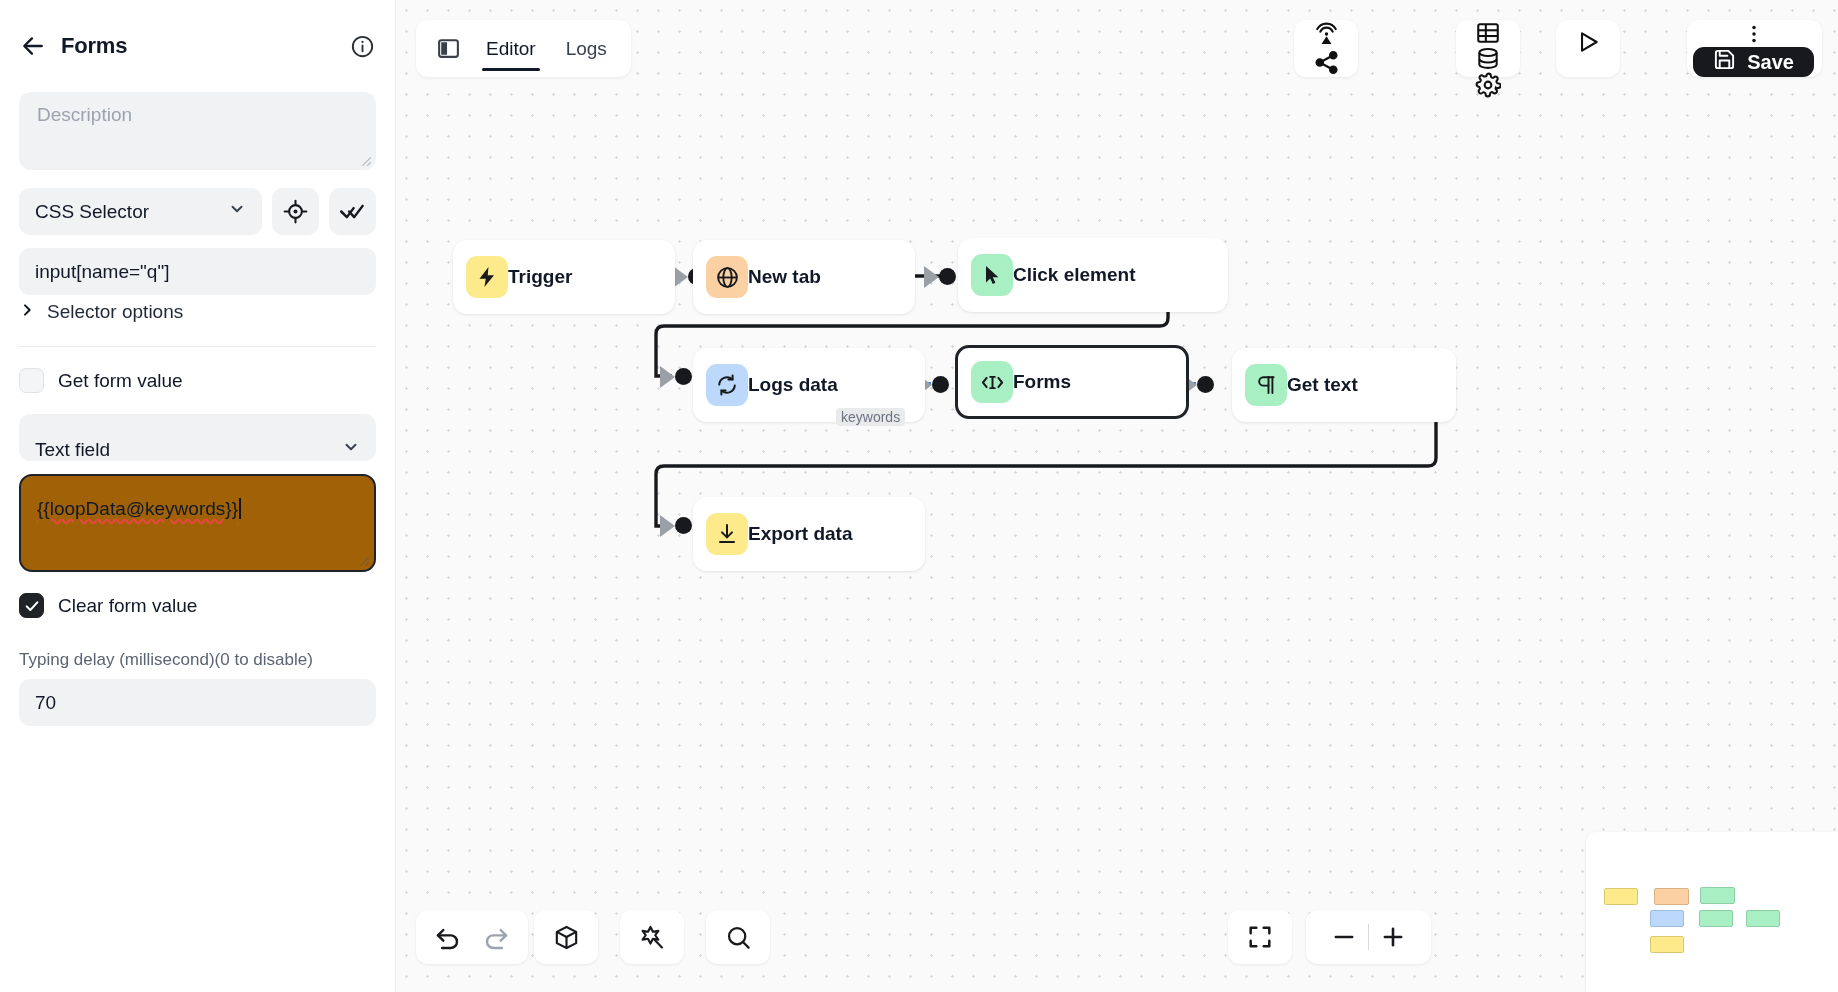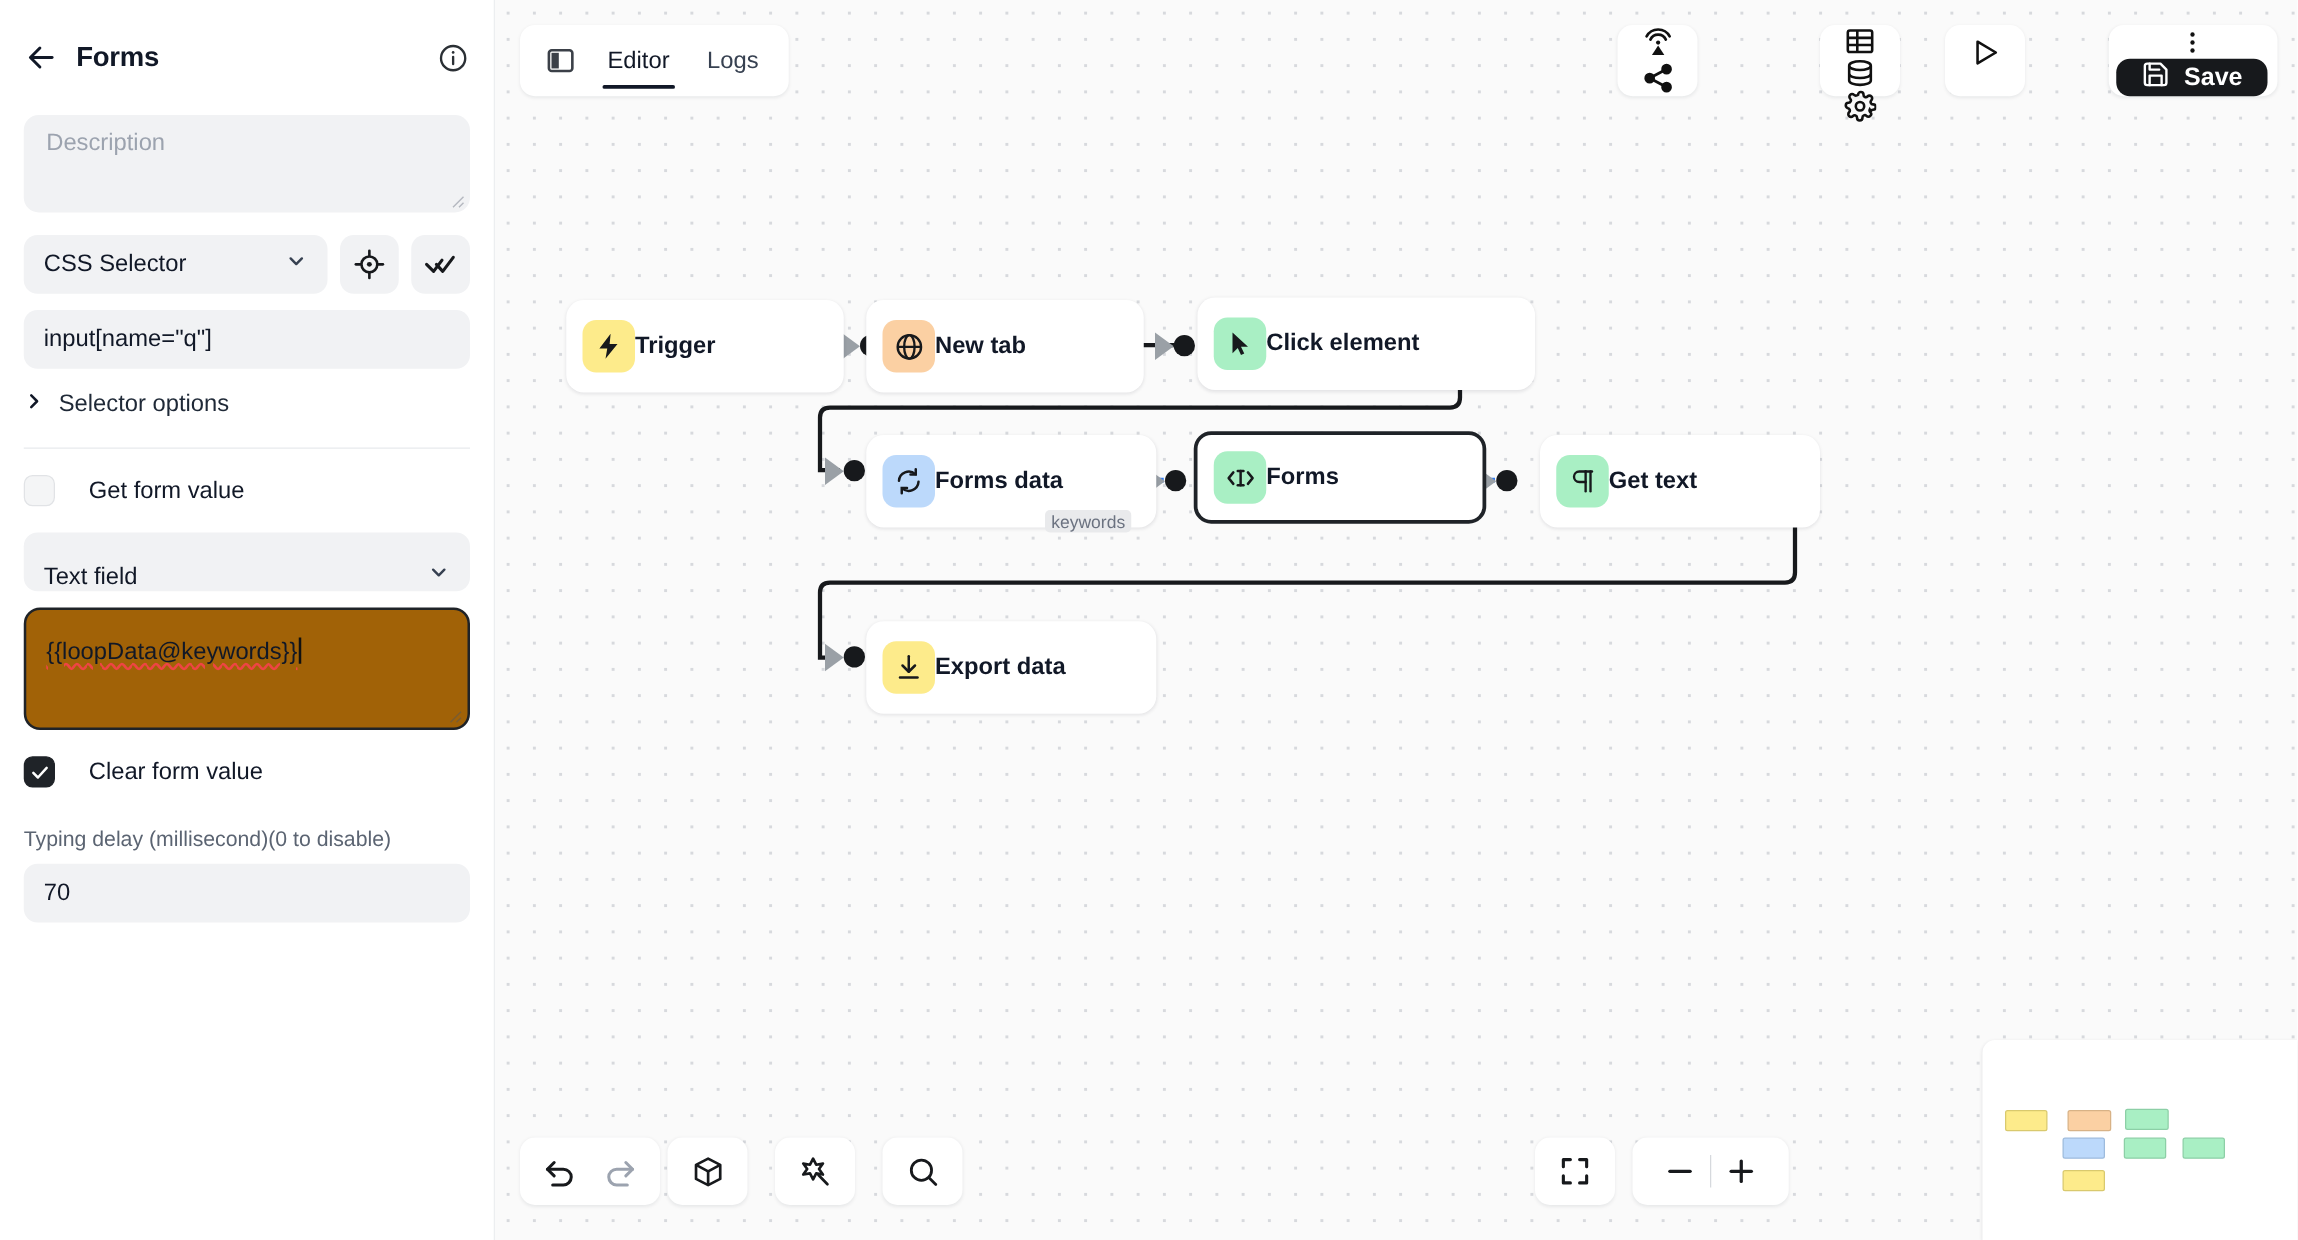--- a/index.html
+++ b/index.html
@@ -46,26 +46,26 @@
     display: flex; align-items: center; justify-content: center; cursor: pointer;
   }
 
   .text-input {
     margin-top: 13px; height: 47px; background: #f1f2f4; border-radius: 11px;
     display: flex; align-items: center; padding: 0 16px;
     font-size: 19px; color: #111827; cursor: text;
   }
 
   .sel-options {
-    margin-top: 12px; display: flex; align-items: center; gap: 12px;
+    display: flex; align-items: center; gap: 12px;
     font-size: 19px; color: #1f2937; height: 34px; cursor: pointer;
   }
   .divider { height: 1px; background: #e8eaed; margin: 17px 0 0 0; }
 
-  .check-row { display: flex; align-items: center; gap: 27px; margin-top: 21px; cursor: pointer; }
+  .check-row { display: flex; align-items: center; gap: 14px; margin-top: 21px; cursor: pointer; }
   .cbox {
     width: 25px; height: 25px; border-radius: 7px; background: #f4f5f6;
     border: 1px solid #e1e3e6; flex: 0 0 25px;
   }
   .cbox.checked { background: #1f2328; border-color: #1f2328; display: flex; align-items: center; justify-content: center; }
   .check-label { font-size: 19px; color: #111827; }
 
   .select-box2 {
     margin-top: 21px; height: 47px; background: #f1f2f4; border-radius: 11px;
     display: flex; align-items: flex-end; padding: 0 16px;
@@ -440,21 +440,21 @@
 
     <div class="node" style="left:297px; top:348px; width:232px;">
       <span class="node-ico" style="background:#bcd9fb;">
         <svg width="24" height="24" viewBox="0 0 24 24" fill="none" stroke="#17191c" stroke-width="2" stroke-linecap="round">
             <path d="M4.2 11.6a7.8 7.8 0 0 1 13-5.3"></path>
             <polyline points="17.6 2.4 17.6 6.6 13.4 6.6"></polyline>
             <path d="M19.8 12.4a7.8 7.8 0 0 1-13 5.3"></path>
             <polyline points="6.4 21.6 6.4 17.4 10.6 17.4"></polyline>
           </svg>
       </span>
-      <span class="node-label">Forms data</span>
+      <span class="node-label">Logs data</span>
     </div>
     <span class="node-sub" style="left:440px; top:408px;">keywords</span>
 
     <div class="node selected" style="left:559px; top:345px; width:234px;">
       <span class="node-ico" style="background:#a9efc4;">
         <svg width="25" height="25" viewBox="0 0 24 24" fill="none" stroke="#17191c" stroke-width="1.9" stroke-linecap="round" stroke-linejoin="round">
             <polyline points="6.4 7.6 2.8 12 6.4 16.4"></polyline>
             <polyline points="17.6 7.6 21.2 12 17.6 16.4"></polyline>
             <line x1="12" y1="6.6" x2="12" y2="17.4"></line>
             <line x1="9.8" y1="6.6" x2="14.2" y2="6.6"></line>

